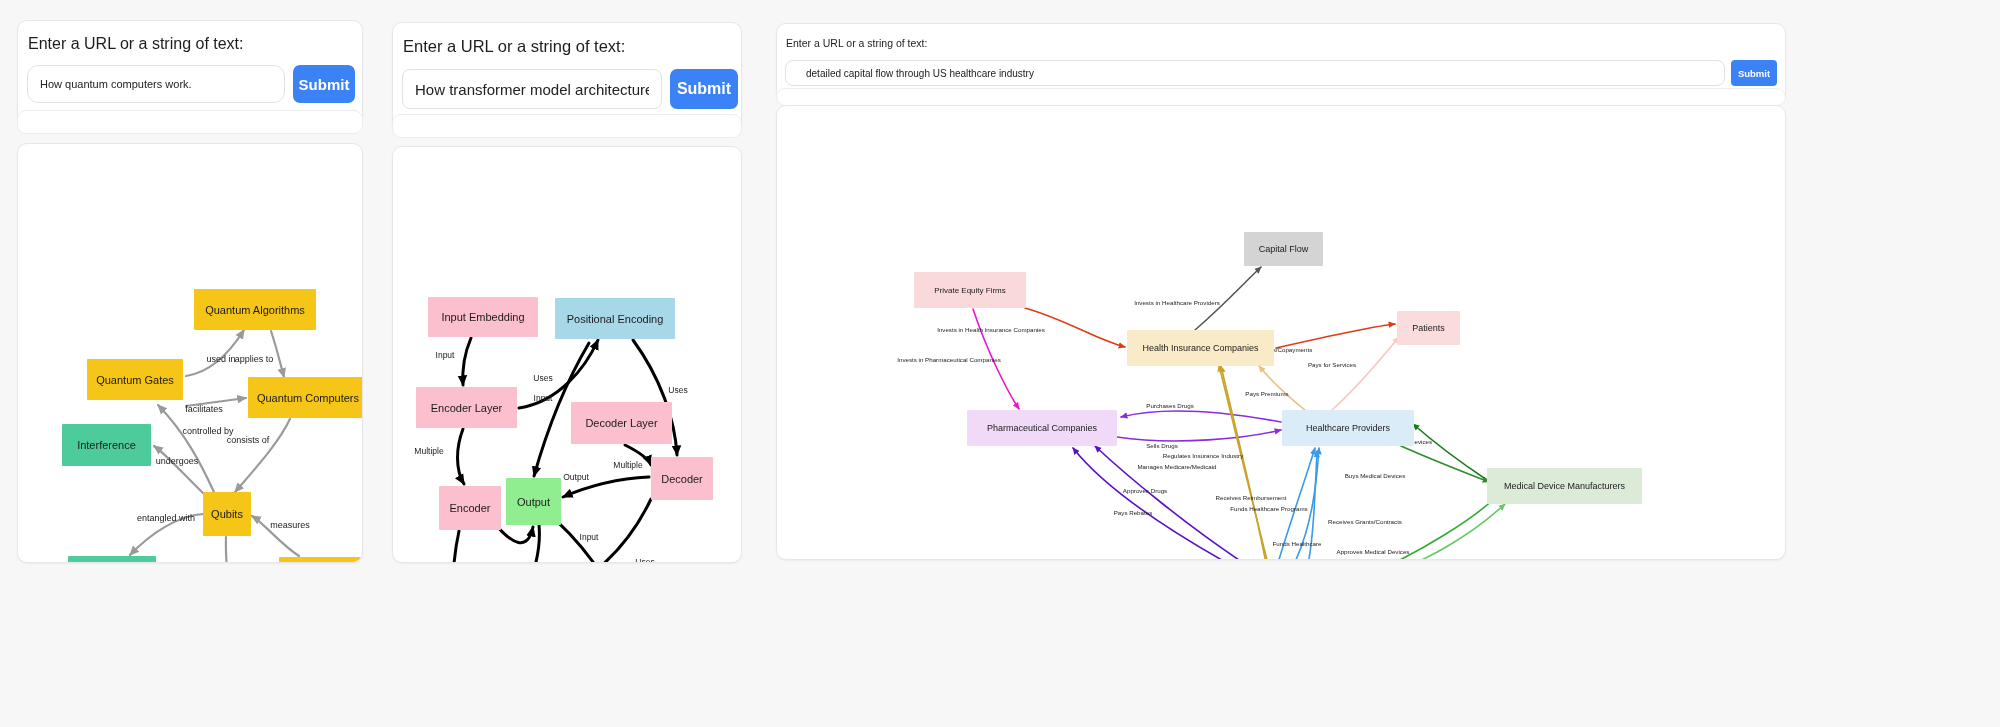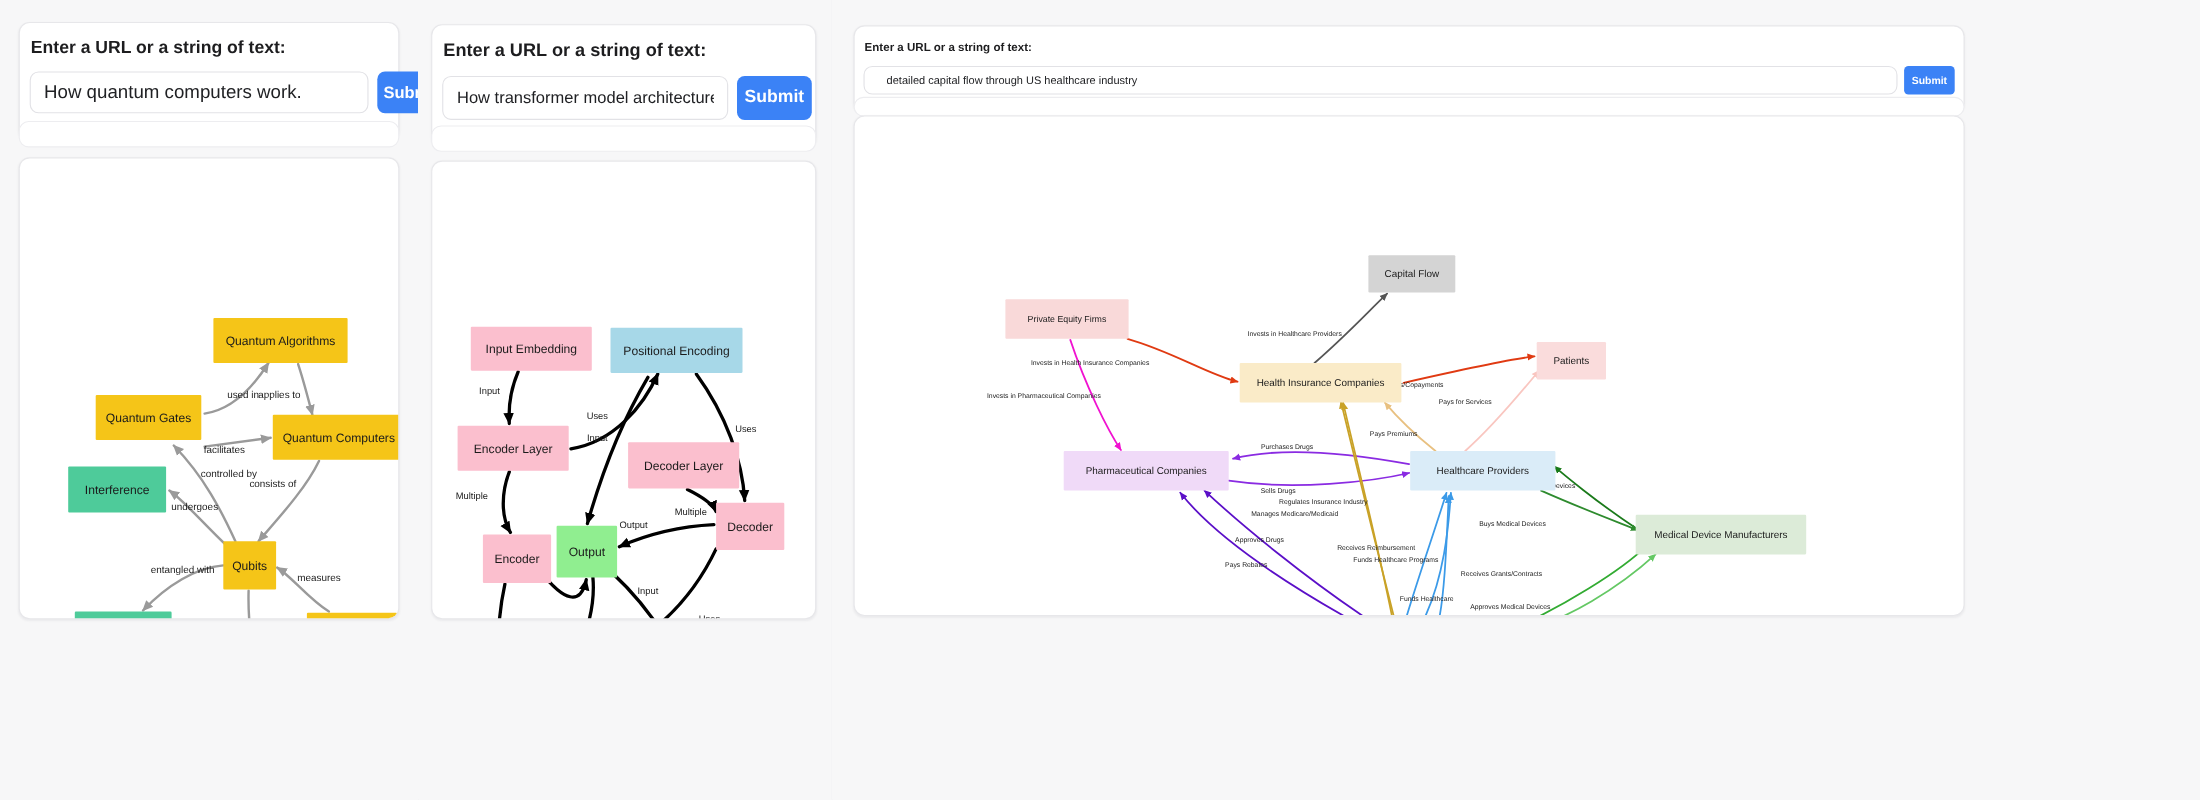--- a/index.html
+++ b/index.html
@@ -12,21 +12,21 @@
   .app { position: relative; width: 2000px; height: 727px; display: flex; gap: 0; }
 
   
   .panel { background: #f7f7f8; height: 727px; position: relative; }
   .card {
     background: #ffffff;
     border: 1px solid #e7e7ea;
     border-radius: 10px;
     box-shadow: 0 1px 2px rgba(16,24,40,.05);
   }
-  .prompt-label { color: #1d1d1f; font-weight: 700; }
+  .prompt-label { color: #1d1d1f; font-weight: 400; }
   .row { display: flex; align-items: center; }
   .text-input {
     background: #fff;
     border: 1px solid #e2e2e6;
     border-radius: 8px;
     color: #202124;
     outline: none;
     font-family: "Liberation Sans", sans-serif;
     overflow: hidden; white-space: nowrap; text-overflow: clip;
   }
@@ -51,21 +51,21 @@
 </style>
 </head>
 <body>
 
 <div class="app">
 
   <div class="panel" style="width:380px;">
     <div class="card" style="position:absolute;left:17px;top:20px;width:346px;height:108px;">
       <div class="prompt-label" style="position:absolute;left:10px;top:14px;font-size:16px;">Enter a URL or a string of text:</div>
       <div class="row" style="position:absolute;left:9px;top:44px;">
-        <input class="text-input" type="text" style="width: 308px; height: 38px; padding: 0px 12px; font-size: 17px;" value="How quantum computers work.">
+        <input class="text-input" type="text" style="width: 258px; height: 38px; padding: 0px 12px; font-size: 11px; border-radius: 11px;" value="How quantum computers work.">
         <button class="submit-btn" style="margin-left:8px;width:62px;height:38px;font-size:15px;">Submit</button>
       </div>
     </div>
 
     <div class="thin-bar" style="position:absolute;left:17px;top:110px;width:346px;height:24px;"></div>
 
     <div class="card diagram-card" style="position:absolute;left:17px;top:143px;width:346px;height:420px;">
       <svg id="svg-quantum" width="346" height="420" viewBox="0 0 346 420">
           <defs>
             <marker id="ah-svg-quantum-0" viewBox="0 0 10 10" refX="8" refY="5" markerWidth="5" markerHeight="5" orient="auto-start-reverse">

